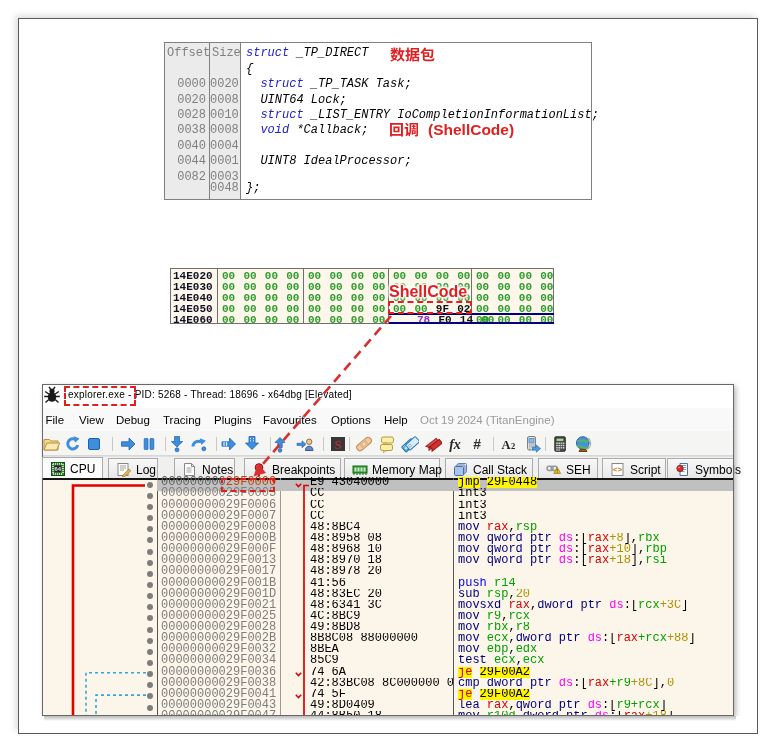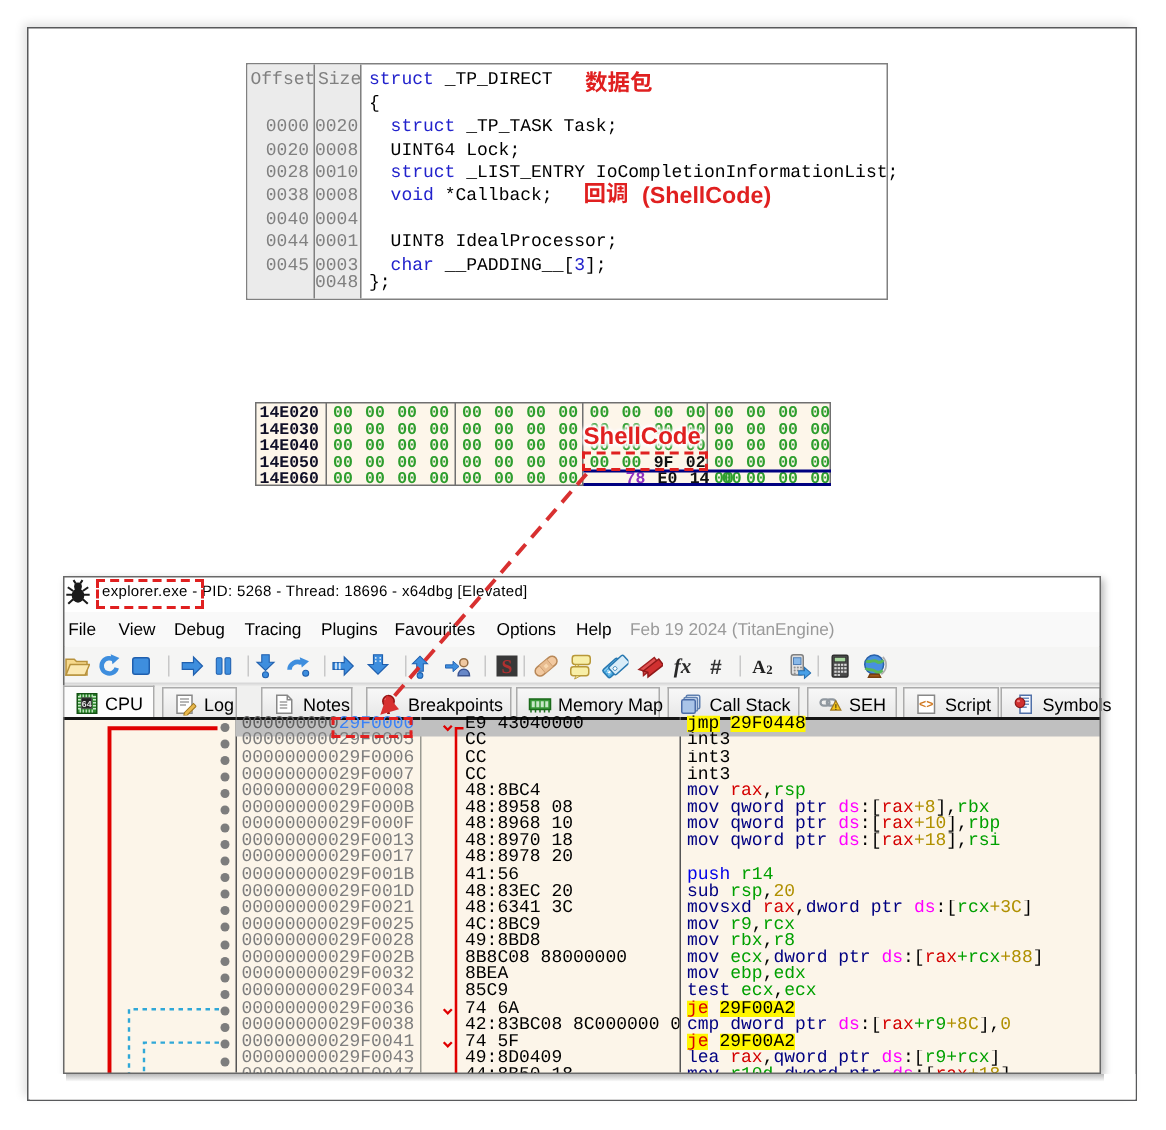--- a/index.html
+++ b/index.html
@@ -4,21 +4,21 @@
 * { margin:0; padding:0; box-sizing:border-box; }
 html,body { width:777px; height:753px; background:#fff; font-family:"Liberation Sans",sans-serif; }
 #page { position:relative; width:777px; height:753px; overflow:hidden; background:#fff; }
 #frame { position:absolute; left:18px; top:18px; width:740px; height:716px; border:1px solid #58595b; background:#fff; box-shadow:-3px -3px 6px rgba(0,0,0,0.12); }
 
 
 .stbl { position:absolute; left:164px; top:42px; width:428px; height:158px; border:1px solid #808080; background:#fff; }
 .soff,.ssize,.scode { position:absolute; overflow:hidden; white-space:pre; font-family:"Liberation Mono",monospace; font-size:12px; }
 .soff { left:165px; width:44px; color:#808080; text-align:right; padding-right:3px; }
 .ssize { left:210px; width:30px; color:#808080; text-align:right; padding-right:3px; }
-.scode { left:241px; width:356px; padding-left:5px; color:#000; }
+.scode { left:241px; width:356px; padding-left:5px; color:#000;font-style:italic; }
 .kw { color:#2222CC; font-weight:normal; }
 .soff { }
 .ann { position:absolute; color:#E02020; font-weight:bold; font-size:15px; white-space:nowrap; }
 
 
 #hexbox { position:absolute; left:170px; top:268px; width:384px; height:56px; border:1px solid #707070; background:#FDF6EA; }
 .hvline { position:absolute; top:268px; height:56px; width:1px; background:#707070; }
 .hx { position:absolute; font-family:"Liberation Mono",monospace; font-size:11px; font-weight:bold; line-height:10.9px; white-space:pre; word-spacing:1.6px; }
 .ha { color:#101028; }
 .hg { color:#2E9E2E; }
@@ -80,23 +80,22 @@
 <div class="ssize" style="top:108px;height:15.4px;line-height:15.4px">0010</div>
 <div class="scode" style="top:108px;height:15.4px;line-height:15.4px">&nbsp;&nbsp;<b class="kw">struct</b> _LIST_ENTRY IoCompletionInformationList;</div>
 <div class="soff" style="top:123.4px;height:15.4px;line-height:15.4px">0038</div>
 <div class="ssize" style="top:123.4px;height:15.4px;line-height:15.4px">0008</div>
 <div class="scode" style="top:123.4px;height:15.4px;line-height:15.4px">&nbsp;&nbsp;<b class="kw">void</b> *Callback;</div>
 <div class="soff" style="top:138.8px;height:15.4px;line-height:15.4px">0040</div>
 <div class="ssize" style="top:138.8px;height:15.4px;line-height:15.4px">0004</div>
 <div class="soff" style="top:154.2px;height:15.4px;line-height:15.4px">0044</div>
 <div class="ssize" style="top:154.2px;height:15.4px;line-height:15.4px">0001</div>
 <div class="scode" style="top:154.2px;height:15.4px;line-height:15.4px">&nbsp;&nbsp;UINT8 IdealProcessor;</div>
-<div class="soff" style="top:169.6px;height:15.4px;line-height:15.4px">0045</div>
+<div class="soff" style="top:169.6px;height:15.4px;line-height:15.4px">0082</div>
 <div class="ssize" style="top:169.6px;height:15.4px;line-height:15.4px">0003</div>
-<div class="scode" style="top:169.6px;height:15.4px;line-height:15.4px">&nbsp;&nbsp;<b class="kw">char</b> __PADDING__[<b class="kw">3</b>];</div>
 <div class="ssize" style="top:182.3px;height:18px;line-height:13.5px">0048</div>
 <div class="scode" style="top:182.3px;height:18px;line-height:13.5px">};</div>
 <div class="ann" style="left:390px;top:47px"><svg width="45" height="17" style="">
         <g transform="translate(0,13.2) scale(0.01500,-0.01500)">
           <path d="M424 838C408 800 380 745 358 710L434 676C460 707 492 753 525 798ZM374 238C356 203 332 172 305 145L223 185L253 238ZM80 147C126 129 175 105 223 80C166 45 99 19 26 3C46 -18 69 -60 80 -87C170 -62 251 -26 319 25C348 7 374 -11 395 -27L466 51C446 65 421 80 395 96C446 154 485 226 510 315L445 339L427 335H301L317 374L211 393C204 374 196 355 187 335H60V238H137C118 204 98 173 80 147ZM67 797C91 758 115 706 122 672H43V578H191C145 529 81 485 22 461C44 439 70 400 84 373C134 401 187 442 233 488V399H344V507C382 477 421 444 443 423L506 506C488 519 433 552 387 578H534V672H344V850H233V672H130L213 708C205 744 179 795 153 833ZM612 847C590 667 545 496 465 392C489 375 534 336 551 316C570 343 588 373 604 406C623 330 646 259 675 196C623 112 550 49 449 3C469 -20 501 -70 511 -94C605 -46 678 14 734 89C779 20 835 -38 904 -81C921 -51 956 -8 982 13C906 55 846 118 799 196C847 295 877 413 896 554H959V665H691C703 719 714 774 722 831ZM784 554C774 469 759 393 736 327C709 397 689 473 675 554Z" fill="#E02020"></path>
         </g>
         <g transform="translate(15,13.2) scale(0.01500,-0.01500)">
           <path d="M485 233V-89H588V-60H830V-88H938V233H758V329H961V430H758V519H933V810H382V503C382 346 374 126 274 -22C300 -35 351 -71 371 -92C448 21 479 183 491 329H646V233ZM498 707H820V621H498ZM498 519H646V430H497L498 503ZM588 35V135H830V35ZM142 849V660H37V550H142V371L21 342L48 227L142 254V51C142 38 138 34 126 34C114 33 79 33 42 34C57 3 70 -47 73 -76C138 -76 182 -72 212 -53C243 -35 252 -5 252 50V285L355 316L340 424L252 400V550H353V660H252V849Z" fill="#E02020"></path>
         </g>
         <g transform="translate(30,13.2) scale(0.01500,-0.01500)">
@@ -168,21 +167,21 @@
 <div class="redbox" style="left:64px;top:385.5px;width:72px;height:20px;border-width:2.5px"></div>
 
 <div class="mi" style="left:45.5px;top:414px">File</div>
 <div class="mi" style="left:79px;top:414px">View</div>
 <div class="mi" style="left:116px;top:414px">Debug</div>
 <div class="mi" style="left:163px;top:414px">Tracing</div>
 <div class="mi" style="left:214px;top:414px">Plugins</div>
 <div class="mi" style="left:263px;top:414px">Favourites</div>
 <div class="mi" style="left:331px;top:414px">Options</div>
 <div class="mi" style="left:384px;top:414px">Help</div>
-<div class="mi" style="left:420px;top:414px;color:#9A9A9A">Feb 19 2024 (TitanEngine)</div>
+<div class="mi" style="left:420px;top:414px;color:#9A9A9A">Oct 19 2024 (TitanEngine)</div>
 
 <svg class="tbi" style="left:41.7px;top:435px" width="18" height="18" viewBox="0 0 18 18">
       <path d="M2 4.5h5.5L9 6h7v9H2z" fill="#F7D98C" stroke="#B8923C" stroke-width="1"></path>
       <path d="M2 15 L4.8 8 H17.7 L14.7 15z" fill="#FBE8B2" stroke="#B8923C" stroke-width="1"></path>
     </svg>
 <svg class="tbi" style="left:63.5px;top:435px" width="18" height="18" viewBox="0 0 18 18">
       <path d="M13.8 10.2a5.1 5.1 0 1 1-1.6-5.2" fill="none" stroke="#3E8EDE" stroke-width="3"></path>
       <path d="M9.8 1.2 L15.6 3.6 L11 7.8z" fill="#3E8EDE"></path>
     </svg>
 <svg class="tbi" style="left:85.3px;top:435px" width="18" height="18" viewBox="0 0 18 18">
@@ -400,21 +399,21 @@
         </svg></span>
       <span class="tablb">Symbols</span>
     </div>
 
 <div id="cpuview"></div>
 <div style="position:absolute;left:42px;top:477.7px;width:692px;height:2px;background:#141414"></div>
 <div class="cpusep" style="left:157px"></div>
 <div class="cpusep" style="left:279.5px;background:#9a9a92"></div>
 <div class="cpusep" style="left:453px"></div>
 <div class="selrow" style="top:479.8px"></div>
-<div class="rt addr-sel" style="left:161px;top:477.2px"><span style="color:#606060">000000000</span><span style="color:#3b82f6">29F0000</span></div>
+<div class="rt addr-sel" style="left:161px;top:477.2px"><span style="color:#606060">000000000</span><span style="color:#c2410c">29F0000</span></div>
 <div class="rt bt" style="left:310px;top:477.2px">E9 43040000</div>
 <div class="rt dt" style="left:458px;top:477.2px"><i class="y">jmp</i> <i class="y">29F0448</i></div>
 <div class="dot" style="left:147px;top:481.7px"></div>
 <svg style="position:absolute;left:294.5px;top:482.6px" width="7" height="5">
       <path d="M0.8 0.8 L3.5 3.6 6.2 0.8" stroke="#E00000" stroke-width="1.5" fill="none"></path>
     </svg>
 <div class="rt addr" style="left:161px;top:488.3px">00000000029F0005</div>
 <div class="rt bt" style="left:310px;top:488.3px">CC</div>
 <div class="rt dt" style="left:458px;top:488.3px">int3</div>
 <div class="dot" style="left:147px;top:492.8px"></div>

